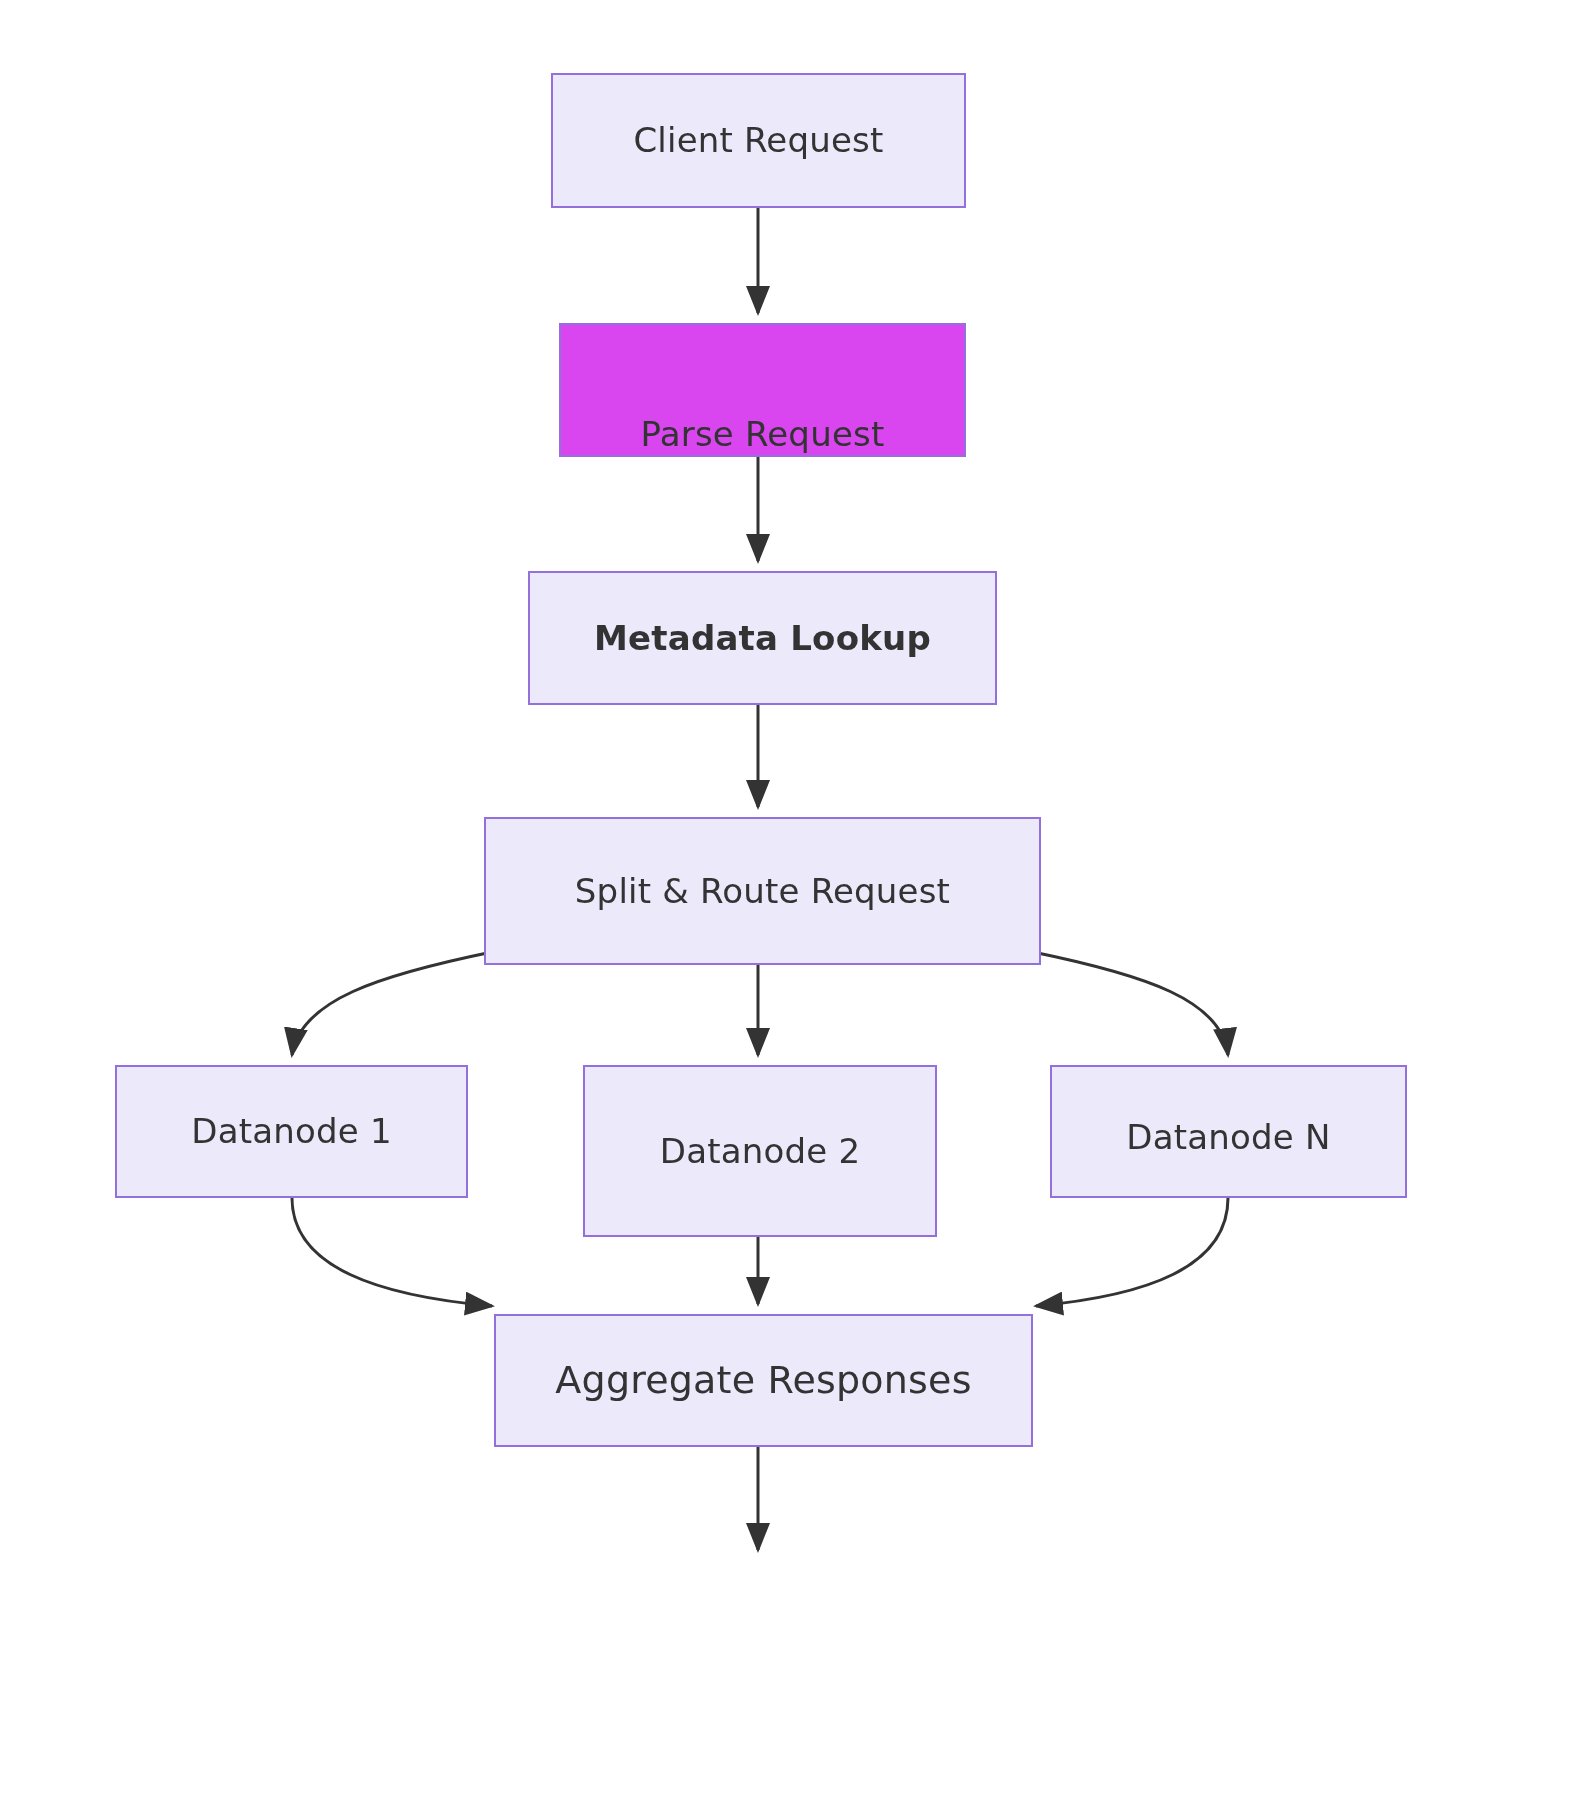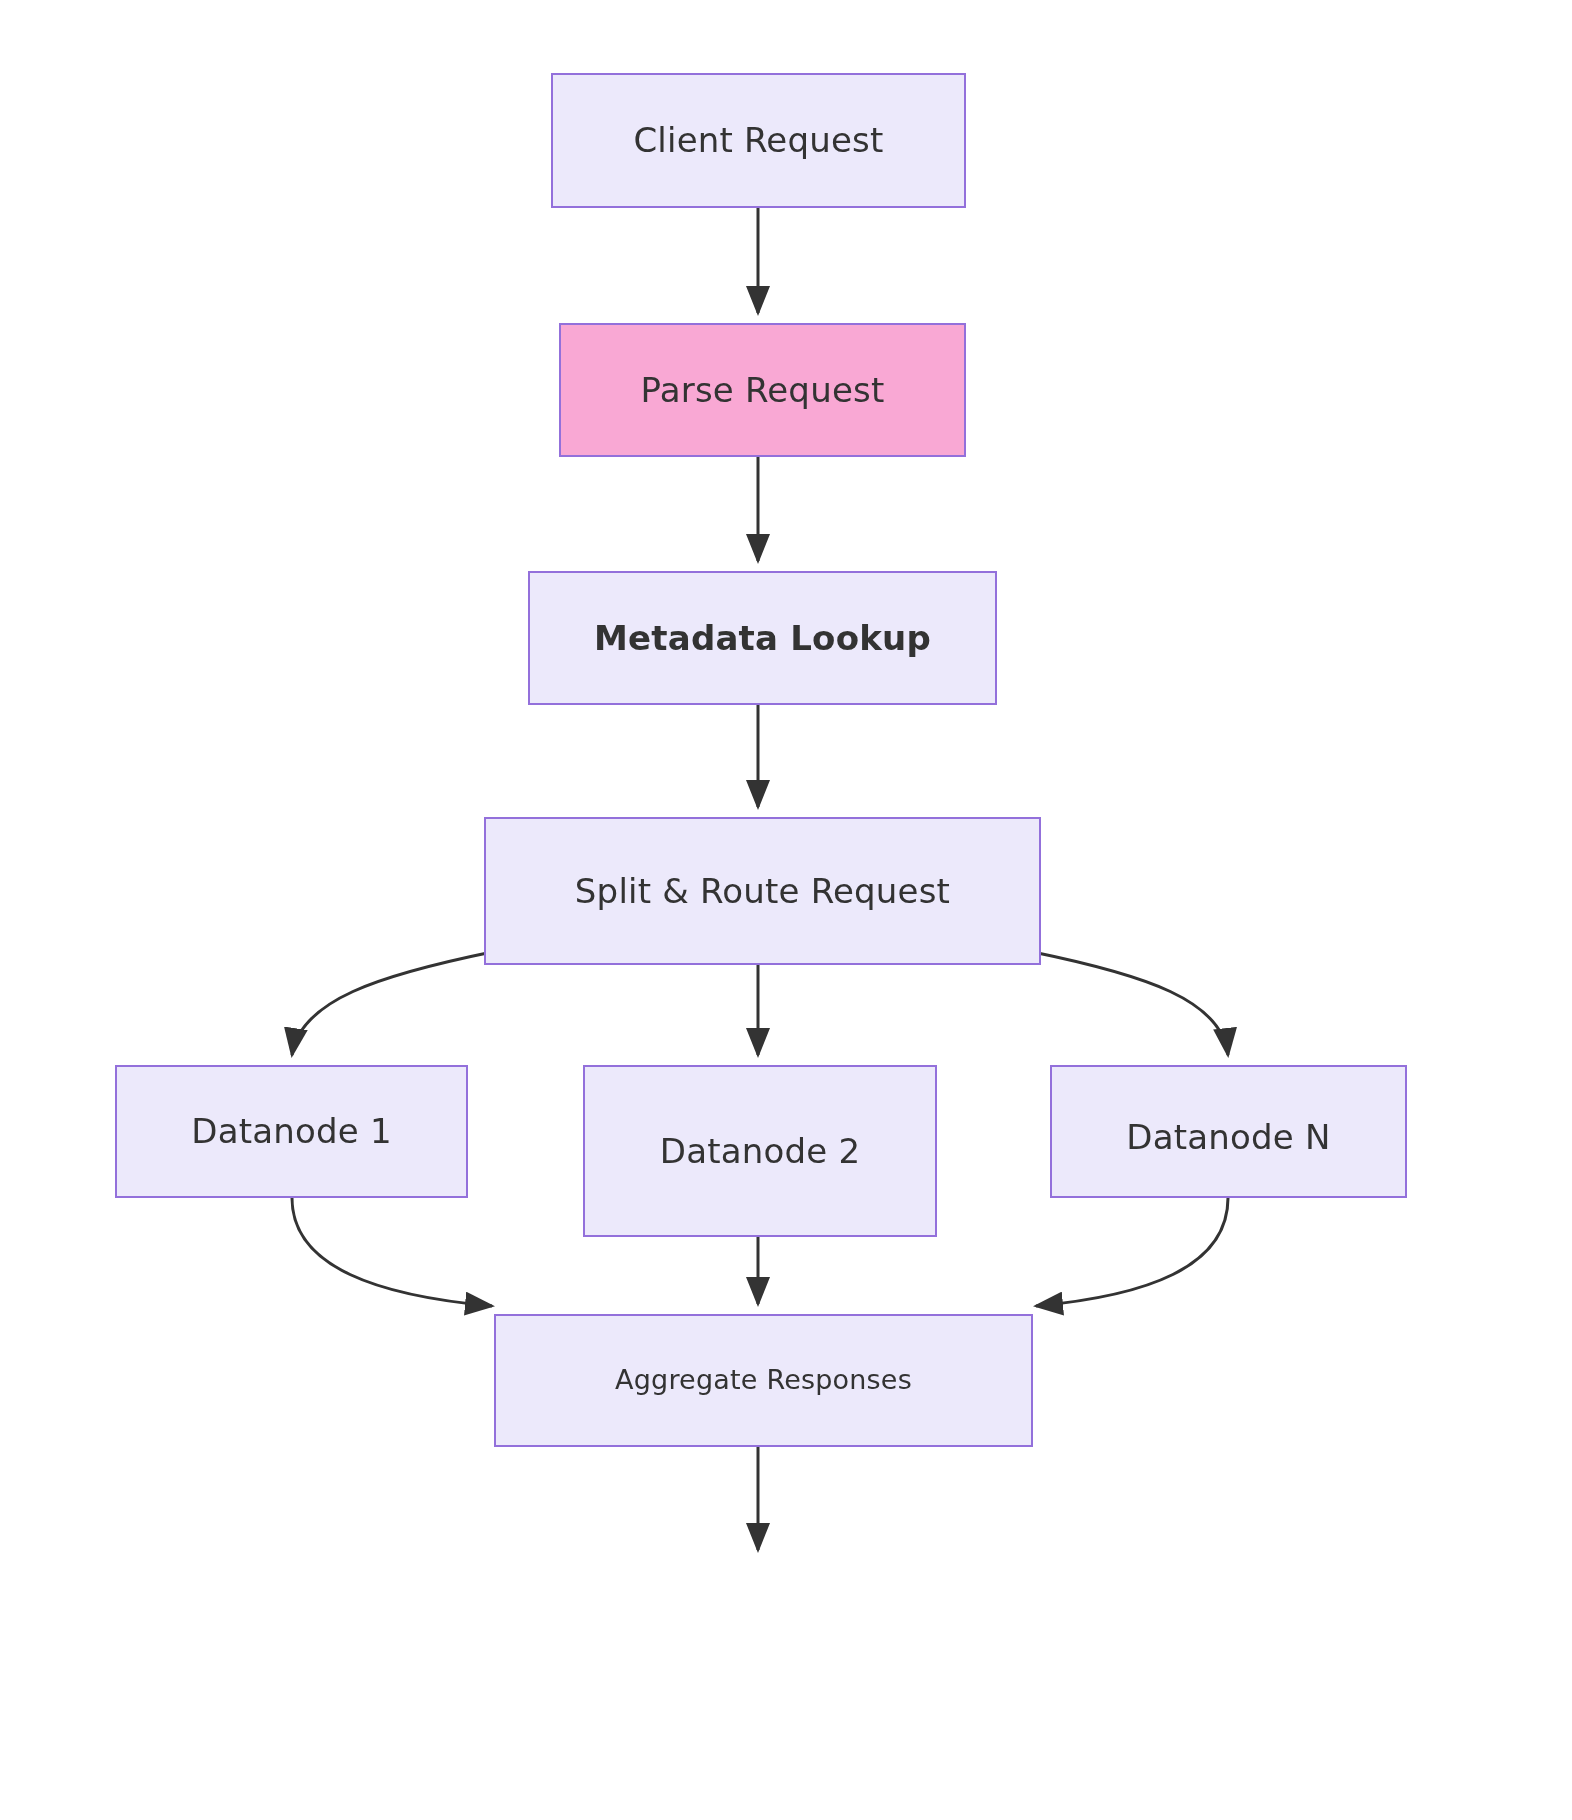--- a/index.html
+++ b/index.html
@@ -77,21 +77,21 @@
 
     <path d="M1228,1198 C1228,1268 1145,1296 1036,1306" fill="none" stroke="#333333" stroke-width="3" marker-end="url(#arrowhead)"></path>
 
     <path d="M758,1447 L758,1550" fill="none" stroke="#333333" stroke-width="3" marker-end="url(#arrowhead)"></path>
   </svg>
 
   <div class="node" style="left: 551px; top: 73px; width: 415px; height: 135px; background: rgb(236, 233, 251); border-color: rgb(147, 112, 219); border-width: 2px;">
     <span class="node-label" style="color: rgb(51, 51, 51); font-size: 34px;">Client Request</span>
   </div>
 
-  <div class="node" style="left: 559px; top: 323px; width: 407px; height: 134px; background: #f9a8d4; border-color: rgb(147, 112, 219); border-width: 2px;">
+  <div class="node" style="left: 559px; top: 323px; width: 407px; height: 134px; background: #d946ef; border-color: rgb(147, 112, 219); border-width: 2px; align-items: flex-end;">
     <span class="node-label" style="color: rgb(51, 51, 51); font-size: 34px;">Parse Request</span>
   </div>
 
   <div class="node" style="left: 528px; top: 571px; width: 469px; height: 134px; background: rgb(236, 233, 251); border-color: rgb(147, 112, 219); border-width: 2px; font-weight: bold;">
     <span class="node-label" style="color: rgb(51, 51, 51); font-size: 34px;">Metadata Lookup</span>
   </div>
 
   <div class="node" style="left: 484px; top: 817px; width: 557px; height: 148px; background: rgb(236, 233, 251); border-color: rgb(147, 112, 219); border-width: 2px;">
     <span class="node-label" style="color: rgb(51, 51, 51); font-size: 34px;">Split &amp; Route Request</span>
   </div>
@@ -102,17 +102,17 @@
 
   <div class="node" style="left: 583px; top: 1065px; width: 354px; height: 172px; background: rgb(236, 233, 251); border-color: rgb(147, 112, 219); border-width: 2px;">
     <span class="node-label" style="color: rgb(51, 51, 51); font-size: 34px;">Datanode 2</span>
   </div>
 
   <div class="node" style="left: 1050px; top: 1065px; width: 357px; height: 133px; background: rgb(236, 233, 251); border-color: rgb(147, 112, 219); border-width: 2px;">
     <span class="node-label" style="color: rgb(51, 51, 51); font-size: 34px; margin-top: 11px;">Datanode N</span>
   </div>
 
   <div class="node" style="left: 494px; top: 1314px; width: 539px; height: 133px; background: rgb(236, 233, 251); border-color: rgb(147, 112, 219); border-width: 2px;">
-    <span class="node-label" style="color: rgb(51, 51, 51); font-size: 27px;">Aggregate Responses</span>
+    <span class="node-label" style="color: rgb(51, 51, 51); font-size: 38px;">Aggregate Responses</span>
   </div>
 
 
 </div>
 
 </body></html>

